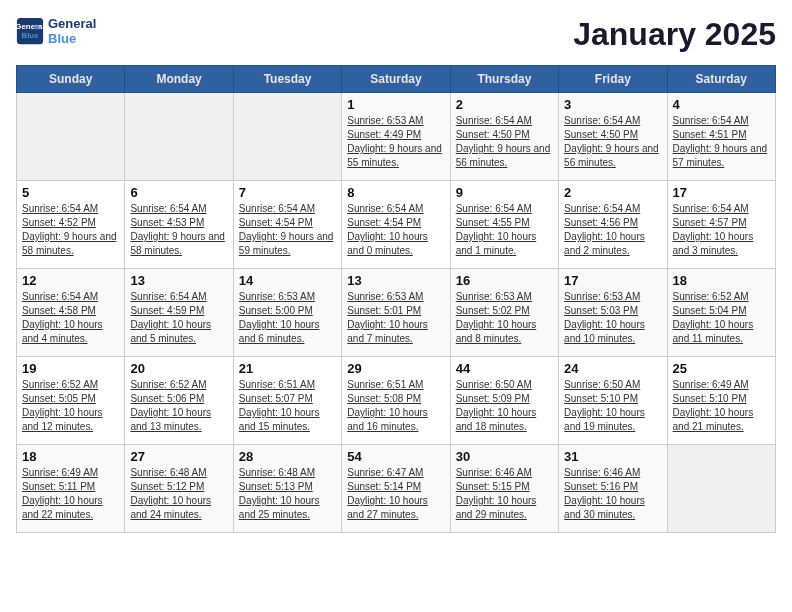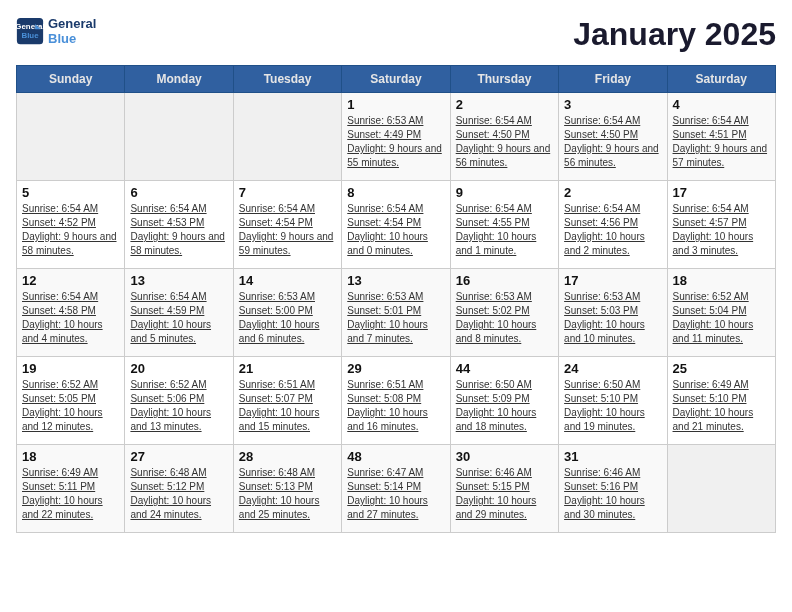--- a/index.html
+++ b/index.html
@@ -235,21 +235,21 @@
         </td>
         <td>
           <span class="day-num">27</span>
           <div class="day-info">Sunrise: 6:48 AM<br>Sunset: 5:12 PM<br>Daylight: 10 hours and 24 minutes.</div>
         </td>
         <td>
           <span class="day-num">28</span>
           <div class="day-info">Sunrise: 6:48 AM<br>Sunset: 5:13 PM<br>Daylight: 10 hours and 25 minutes.</div>
         </td>
         <td>
-          <span class="day-num">48</span>
+          <span class="day-num">54</span>
           <div class="day-info">Sunrise: 6:47 AM<br>Sunset: 5:14 PM<br>Daylight: 10 hours and 27 minutes.</div>
         </td>
         <td>
           <span class="day-num">30</span>
           <div class="day-info">Sunrise: 6:46 AM<br>Sunset: 5:15 PM<br>Daylight: 10 hours and 29 minutes.</div>
         </td>
         <td>
           <span class="day-num">31</span>
           <div class="day-info">Sunrise: 6:46 AM<br>Sunset: 5:16 PM<br>Daylight: 10 hours and 30 minutes.</div>
         </td>

